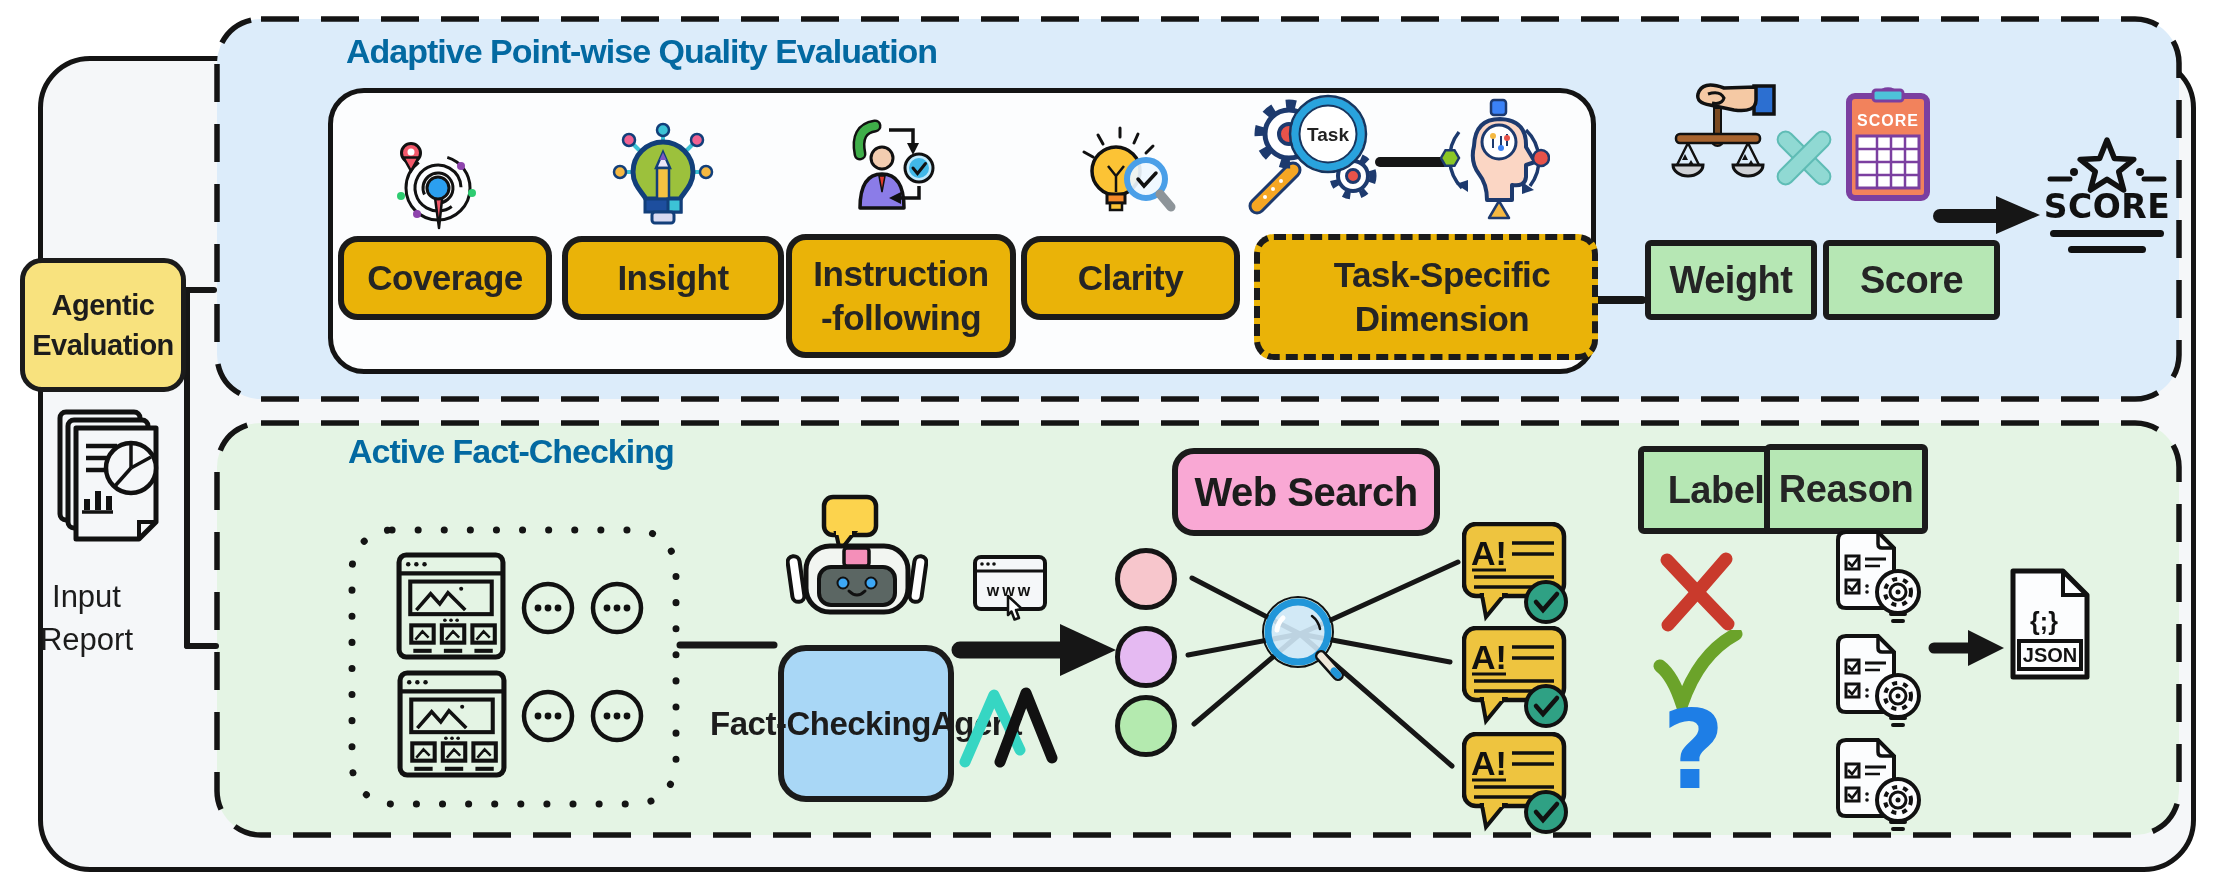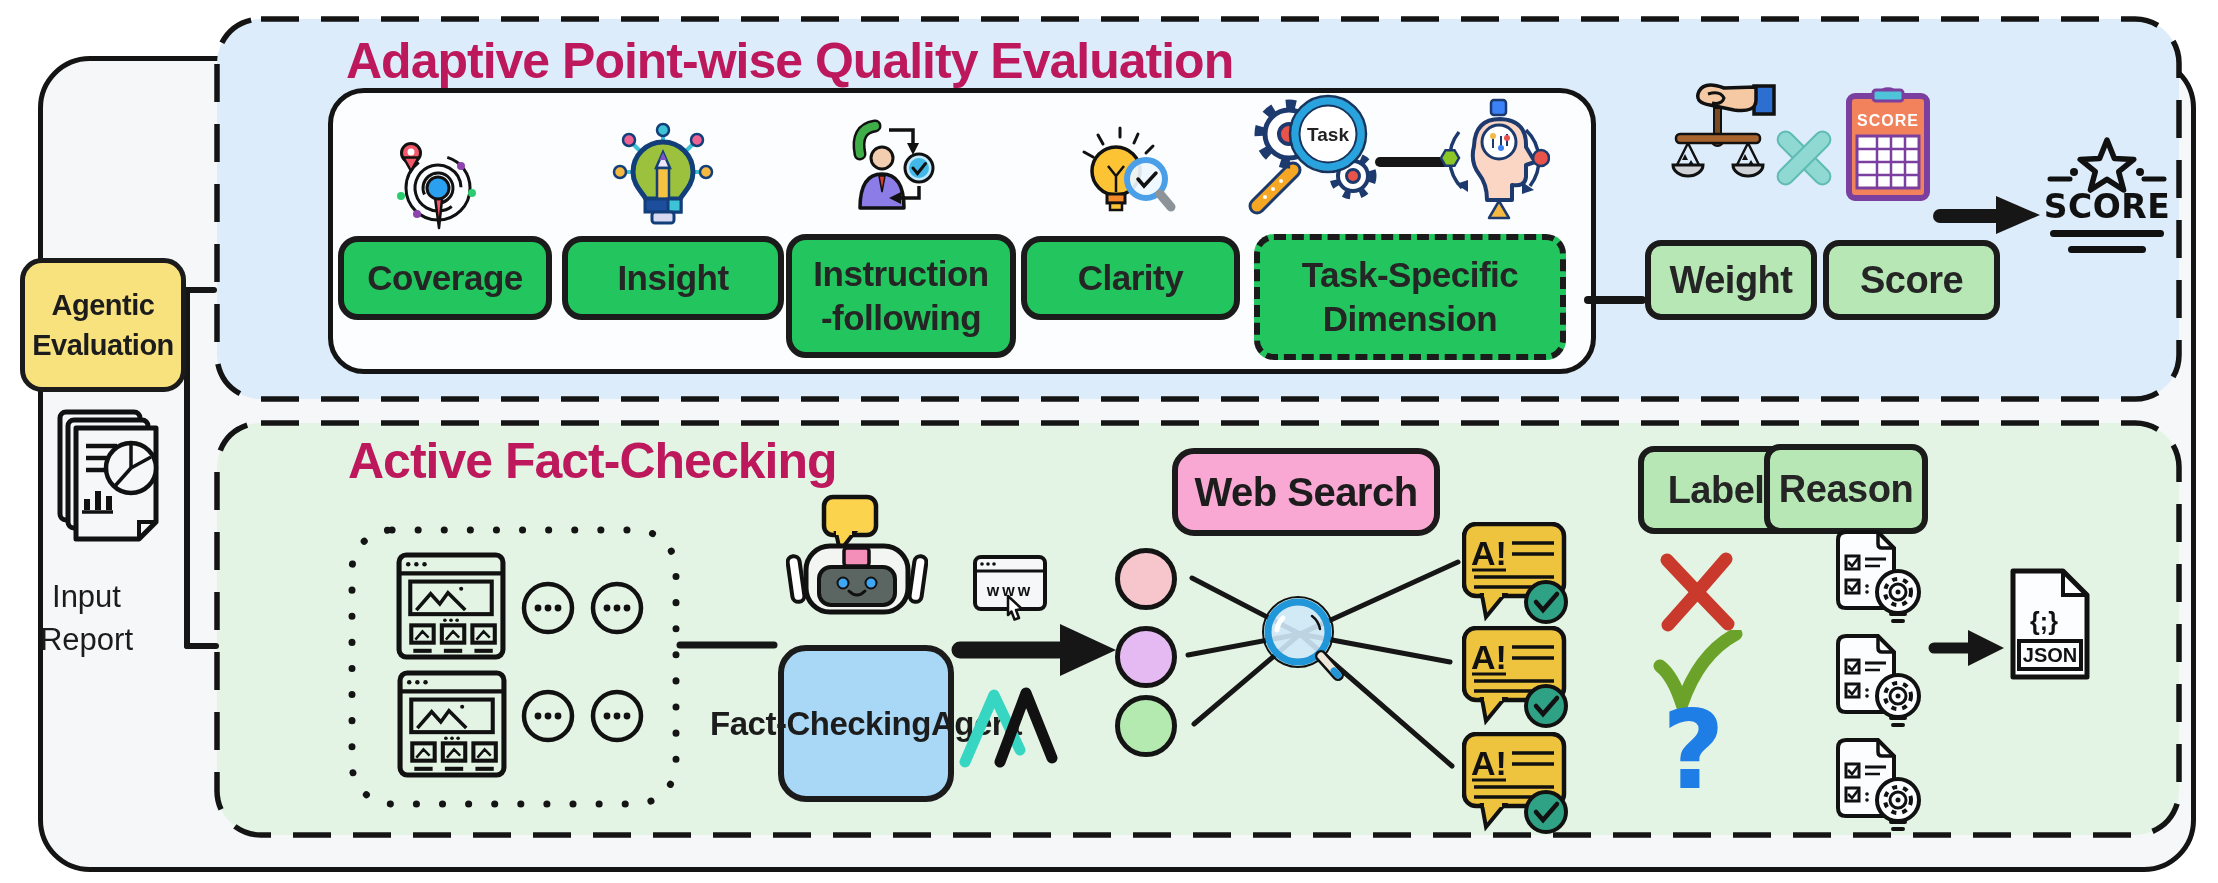--- a/index.html
+++ b/index.html
@@ -1,27 +1,27 @@
 <!DOCTYPE html>
 <html><head>
 <meta charset="utf-8">
 <style>
   html,body{margin:0;padding:0;background:#ffffff;}
   #stage{position:relative;width:2218px;height:883px;background:#ffffff;
          font-family:"Liberation Sans",sans-serif;color:#1c1c1c;overflow:hidden;}
   .abs{position:absolute;}
   .outer-frame{left:38px;top:56px;width:2148px;height:806px;background:#f5f7f9;
                border:5px solid #141414;border-radius:52px;}
-  .sec-title{font-size:50px;font-weight:600;letter-spacing:-1px;color:#be185d;white-space:nowrap;}
+  .sec-title{font-size:34px;font-weight:600;letter-spacing:-1px;color:#0369a1;white-space:nowrap;}
   .pill{display:flex;align-items:center;justify-content:center;flex-direction:column;
-        background:#22c55e;border:6px solid #1b1b1b;border-radius:20px;
+        background:#eab308;border:6px solid #1b1b1b;border-radius:20px;
         font-size:35px;font-weight:600;color:#252525;text-align:center;line-height:44px;letter-spacing:-0.5px;}
-  .pill.dashed{border-style:dashed;}
+  .pill.dashed{border-style:dashed;padding-left:32px;}
   .greenpill{display:flex;align-items:center;justify-content:center;
-        background:#b6e7b4;border:6px solid #1b1b1b;border-radius:16px;
+        background:#b6e7b4;border:6px solid #1b1b1b;border-radius:6px;
         font-size:38px;font-weight:600;color:#252525;letter-spacing:-0.5px;}
   .yellowbox{left:20px;top:232px;width:156px;height:124px;background:#f8e27e;
         border:5px solid #1b1b1b;border-radius:22px;display:flex;flex-direction:column;
         align-items:center;justify-content:center;font-size:29px;font-weight:700;line-height:40px;letter-spacing:-0.5px;margin-top:26px;}
   .whitebox{left:328px;top:88px;width:1258px;height:276px;background:#fcfdfe;
         border:5px solid #141414;border-radius:36px;}
   .inputlabel{left:14px;top:575px;width:145px;text-align:center;font-size:31px;font-weight:500;line-height:43px;color:#1c1c1c;}
   .circ{border:5px solid #141414;border-radius:50%;width:62px;height:62px;box-sizing:border-box;}
   .qmark{font-size:108px;font-weight:800;color:#1e7ee6;font-family:"DejaVu Sans",sans-serif;}
   svg text{font-family:"Liberation Sans",sans-serif;}

